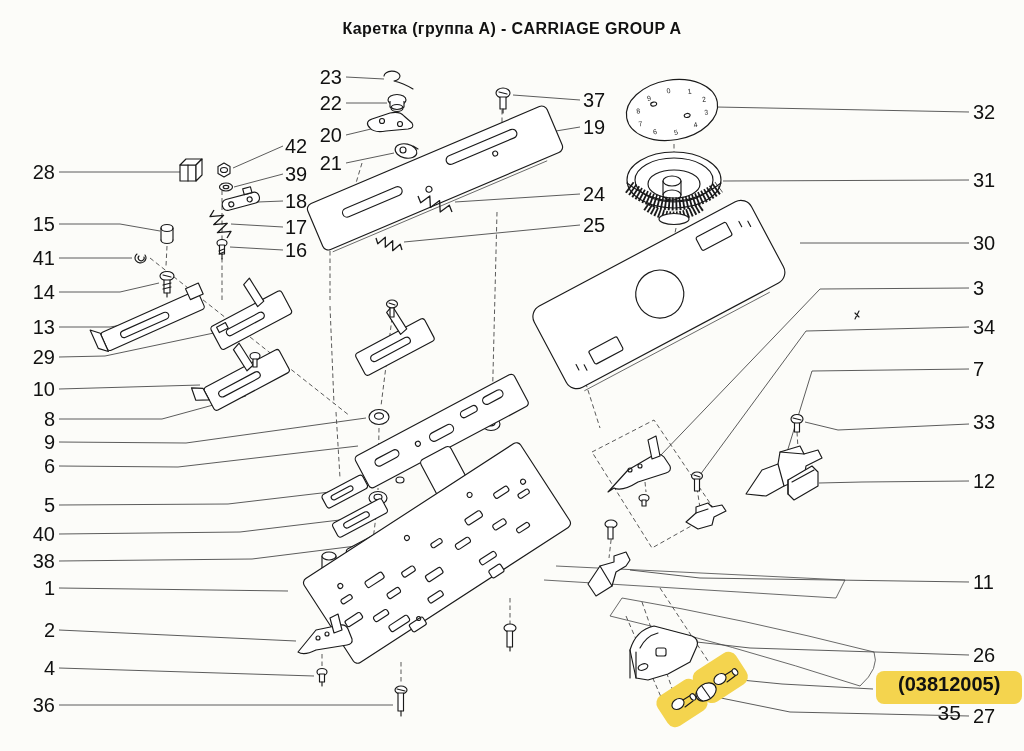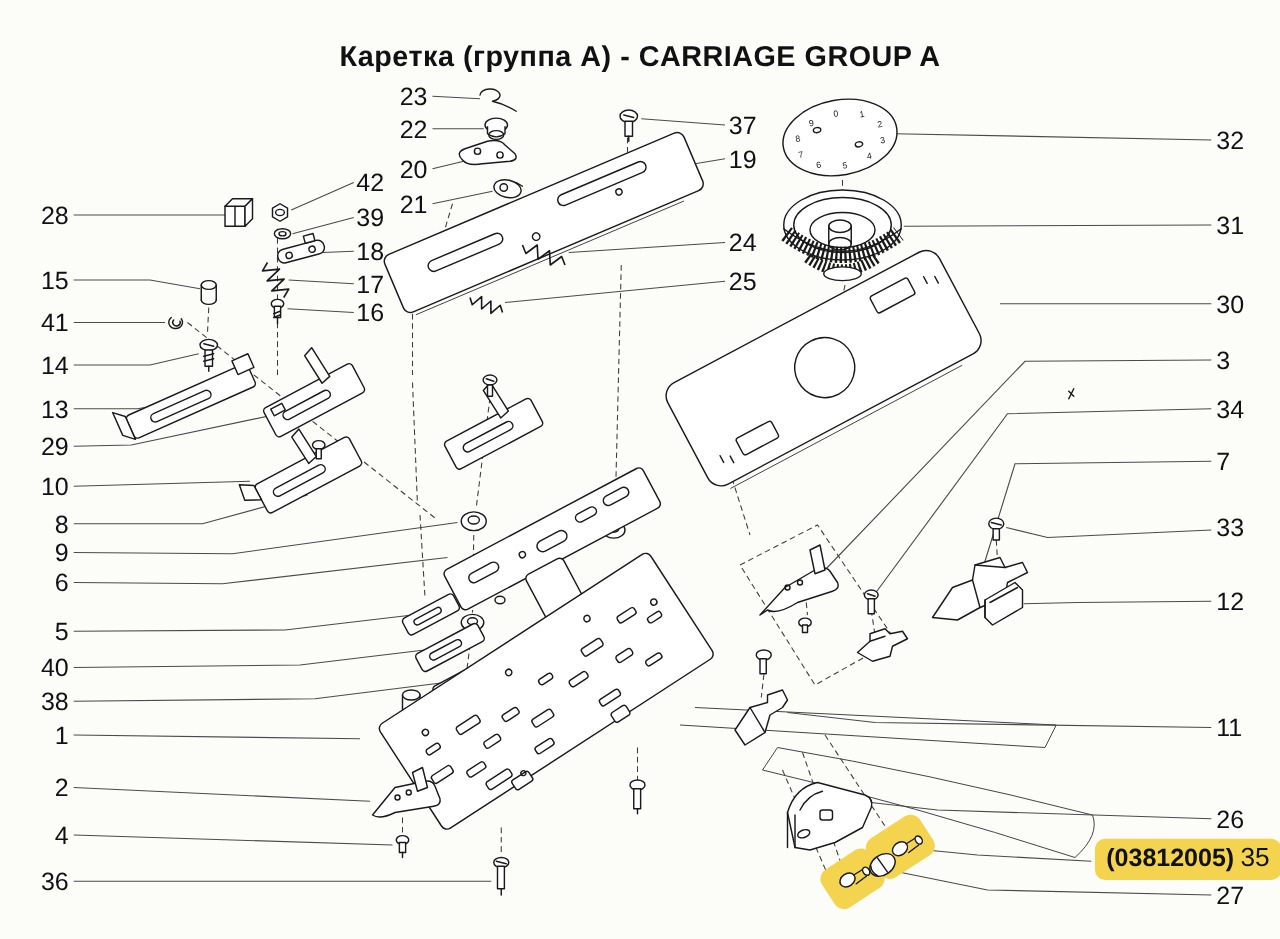--- a/index.html
+++ b/index.html
@@ -1,28 +1,28 @@
 <!DOCTYPE html>
 <html><head>
 <meta charset="utf-8">
 <style>
   html,body{margin:0;padding:0;}
   body{width:1024px;height:751px;position:relative;background:#fcfcf9;overflow:hidden;
        font-family:"Liberation Sans",sans-serif;color:#151515;}
   #page-title{position:absolute;top:20px;left:0;right:0;text-align:center;
-       font-size:23px;font-weight:bold;letter-spacing:.4px;color:#111;margin-top:12px;}
+       font-size:16px;font-weight:bold;letter-spacing:.4px;color:#111;}
   svg{position:absolute;top:0;left:0;}
   svg *{vector-effect:non-scaling-stroke;}
   .ln{stroke:#1a1a1a;stroke-width:1.15;fill:none;stroke-linejoin:round;stroke-linecap:round;}
   .pw{stroke:#1a1a1a;stroke-width:1.15;fill:#ffffff;stroke-linejoin:round;}
   .thin{stroke:#444;stroke-width:.8;fill:none;}
   .dash{stroke:#3c3c3c;stroke-width:.85;fill:none;stroke-dasharray:4.5 3;}
   .callout-text{font-family:"Liberation Sans",sans-serif;font-size:20px;fill:#111;}
-  #part-code-badge{position:absolute;left:876px;top:671px;height:28px;padding:2px 9px 3px;
-       border-radius:8px;display:flex;align-items:center;gap:5px;background:#f4d44e;}
+  #part-code-badge{position:absolute;left:876px;top:671px;height:28px;padding:2px 22px 3px;
+       border-radius:8px;display:flex;align-items:center;gap:5px;background:#f4d44e;flex-direction:column;}
   #part-code-badge .code{font-weight:bold;font-size:20px;color:#111;}
   #part-code-badge .num{font-size:21px;color:#111;}
 </style>
 </head>
 <body>
 
 <div id="page-title">Каретка (группа А) - CARRIAGE GROUP A</div>
 
 <svg id="d" width="1024" height="751" viewBox="0 0 1024 751">
 

